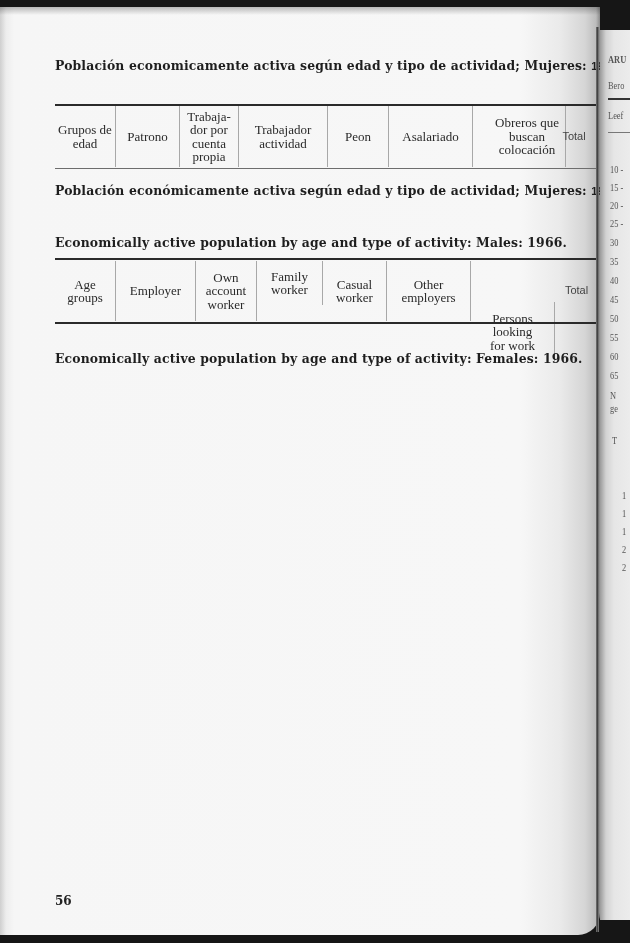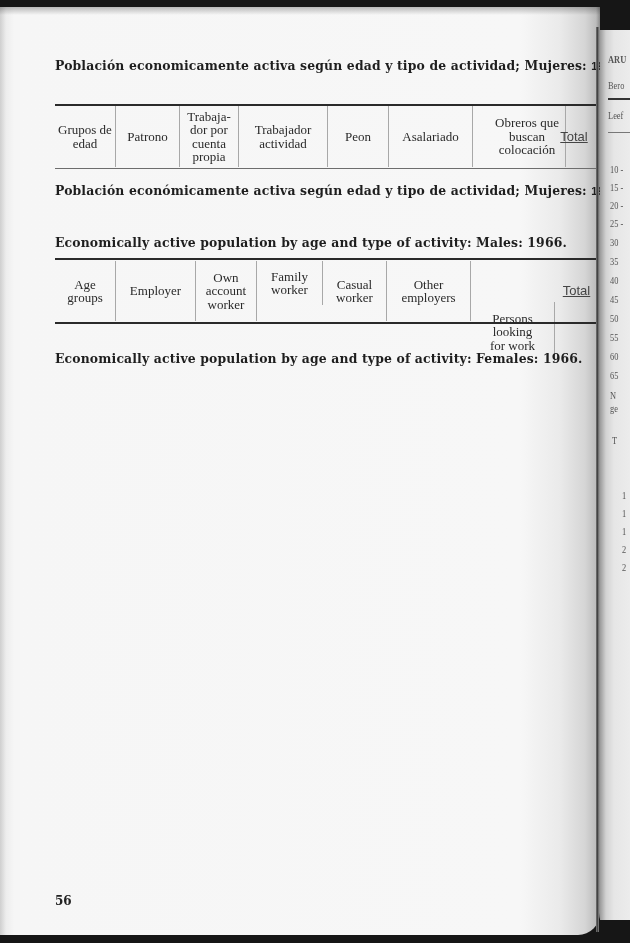--- a/index.html
+++ b/index.html
@@ -38,21 +38,21 @@
     .tbl { position: absolute; left: 55px; width: 543px; }
     .rule-thick { position: absolute; left: 0; height: 2px; background: #2a2a2a; }
     .rule-thin { position: absolute; left: 0; height: 1px; background: #6d6d6d; }
 
     .col {
       position: absolute; top: 0; display: flex; align-items: center; justify-content: center;
       text-align: center; font-size: 13px; line-height: 13.5px; color: #2a2a2a;
       font-family: Liberation Serif, serif;
       border-right: 1px solid #a8a8a8;
     }
-    .col.last { border-right: none; font-size: 13px; font-family: "Liberation Sans", sans-serif; color: #444; text-decoration: underline; }
+    .col.last { border-right: none; font-size: 11px; font-family: "Liberation Sans", sans-serif; color: #444; }
 
     .pagenum {
       position: absolute; left: 55px; top: 887px; font-weight: bold; font-size: 12px;
       font-family: "DejaVu Serif", serif; color: #222;
     }
 
     .np-text {
       position: absolute; font-family: "Liberation Serif", serif; font-size: 10.5px; color: #555; white-space: nowrap;
       transform: scaleX(0.8); transform-origin: left center;
     }

